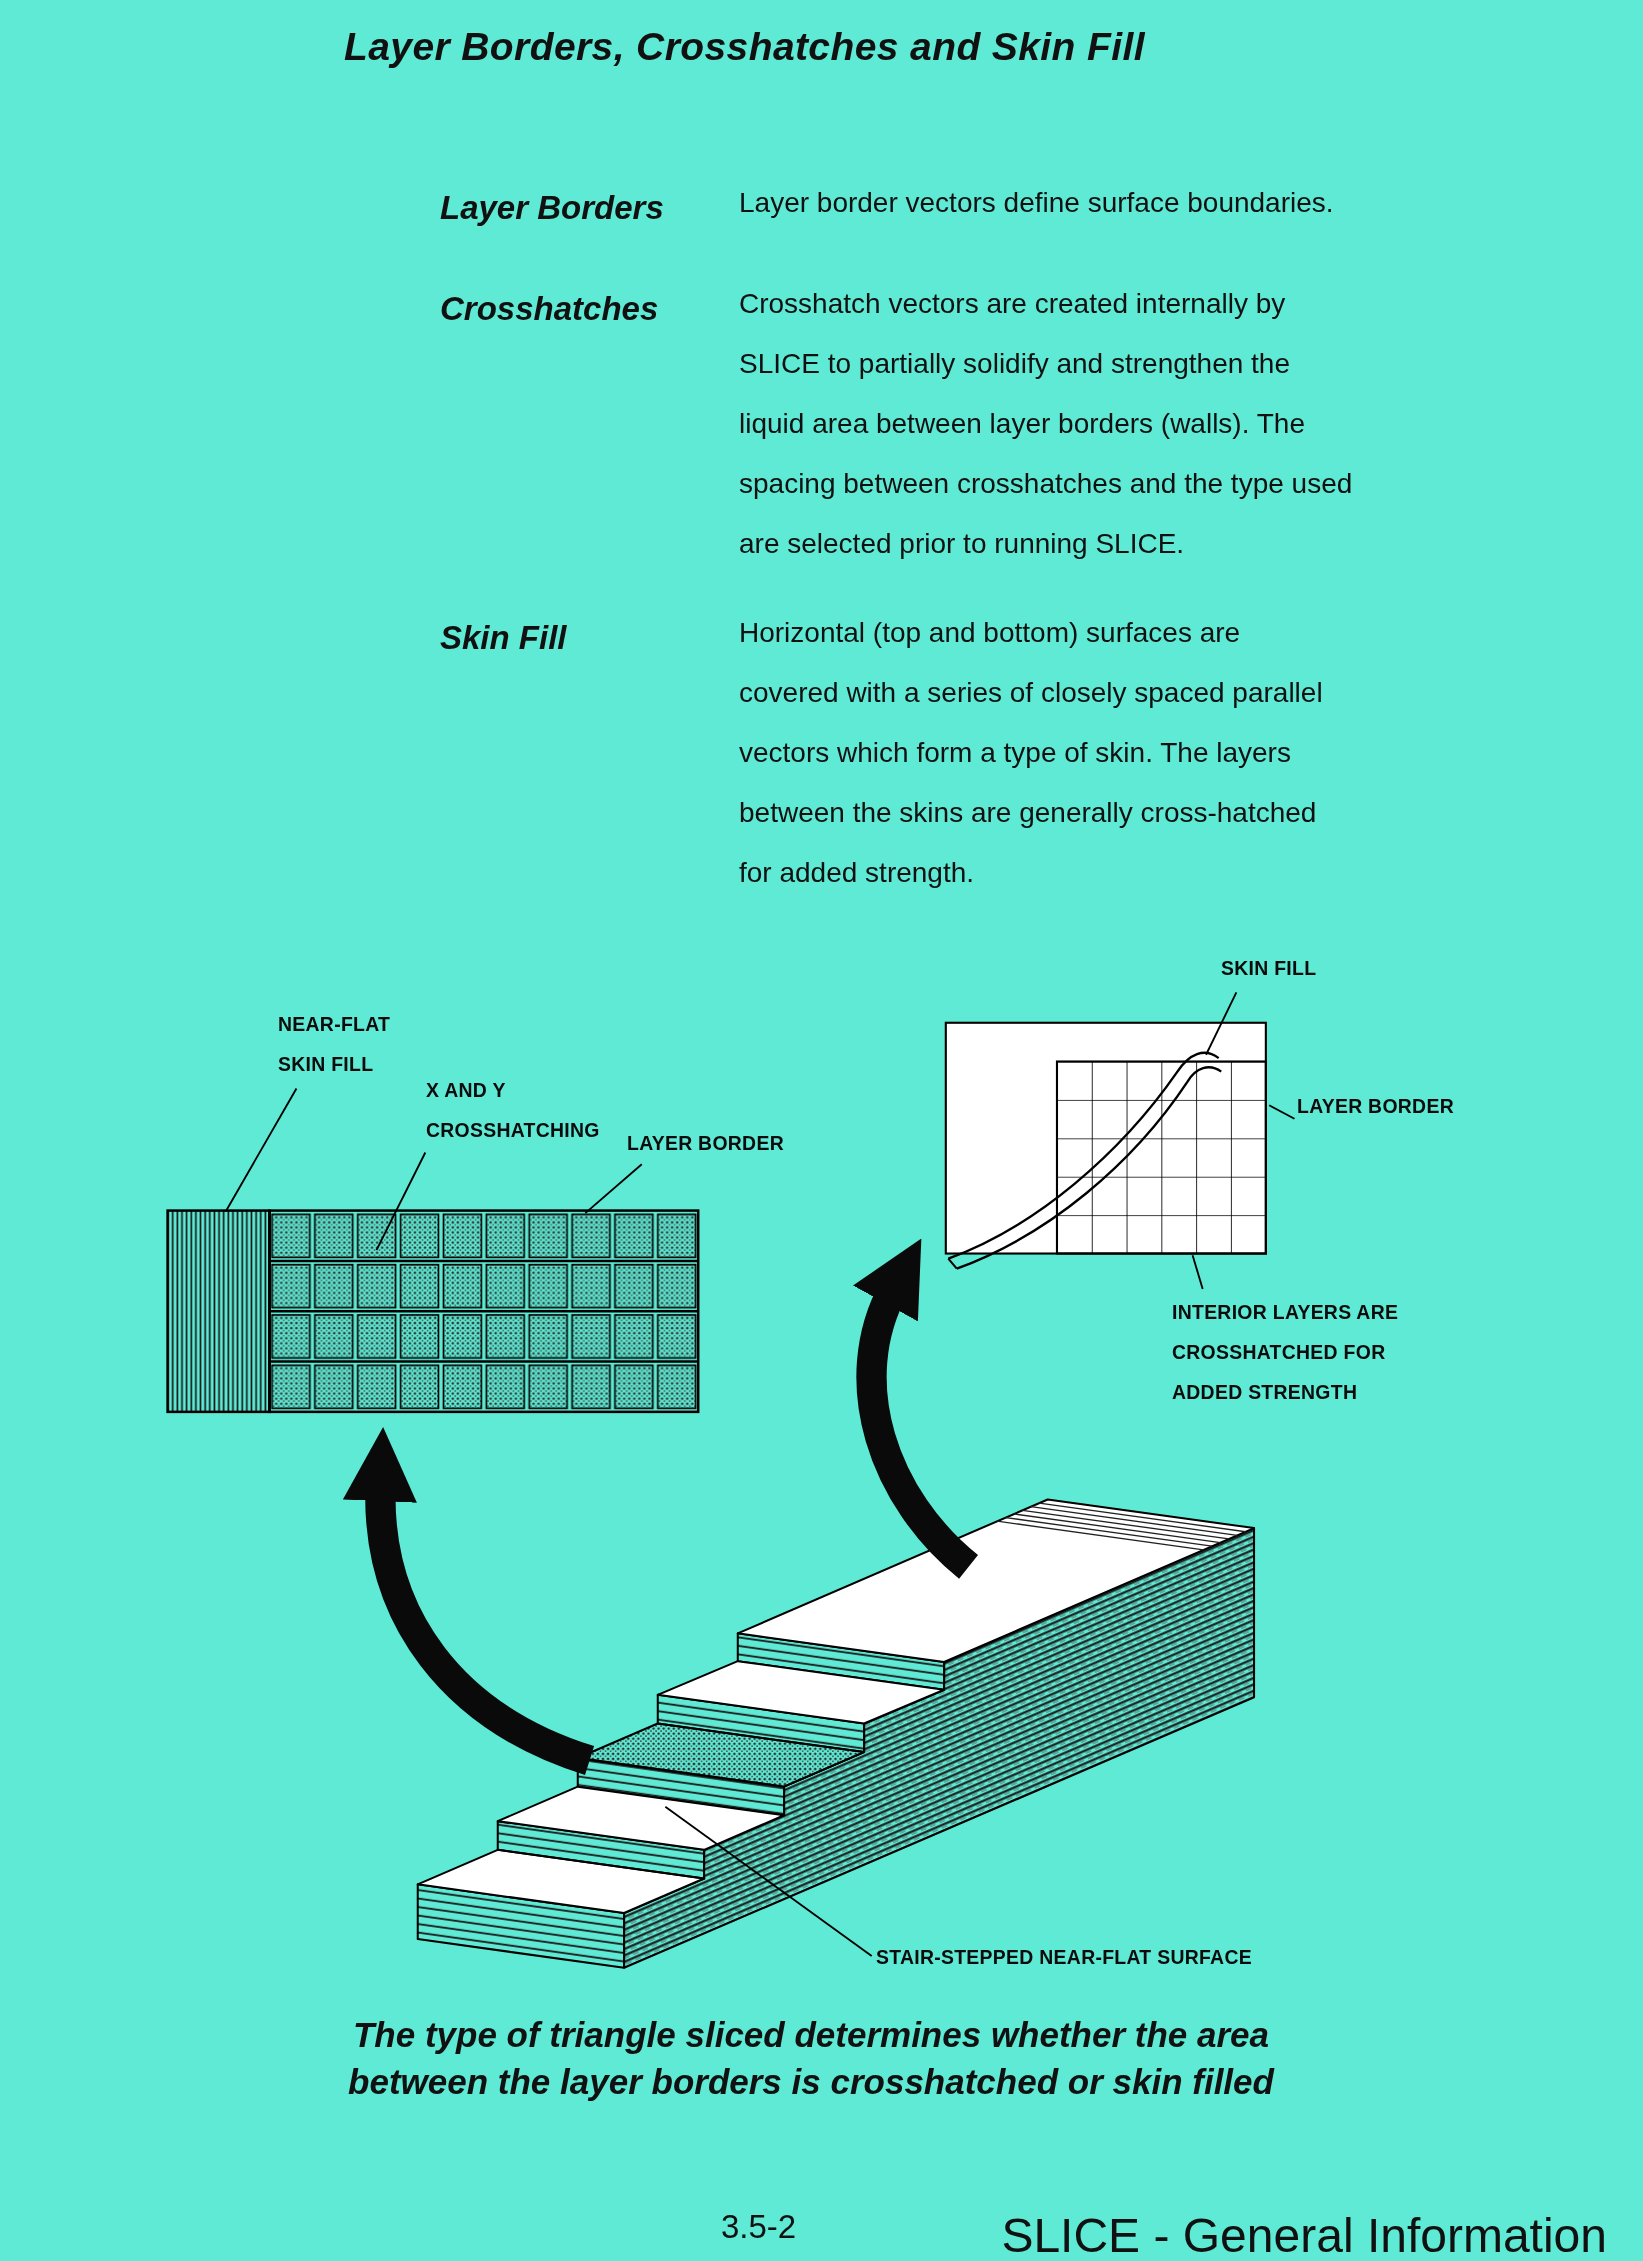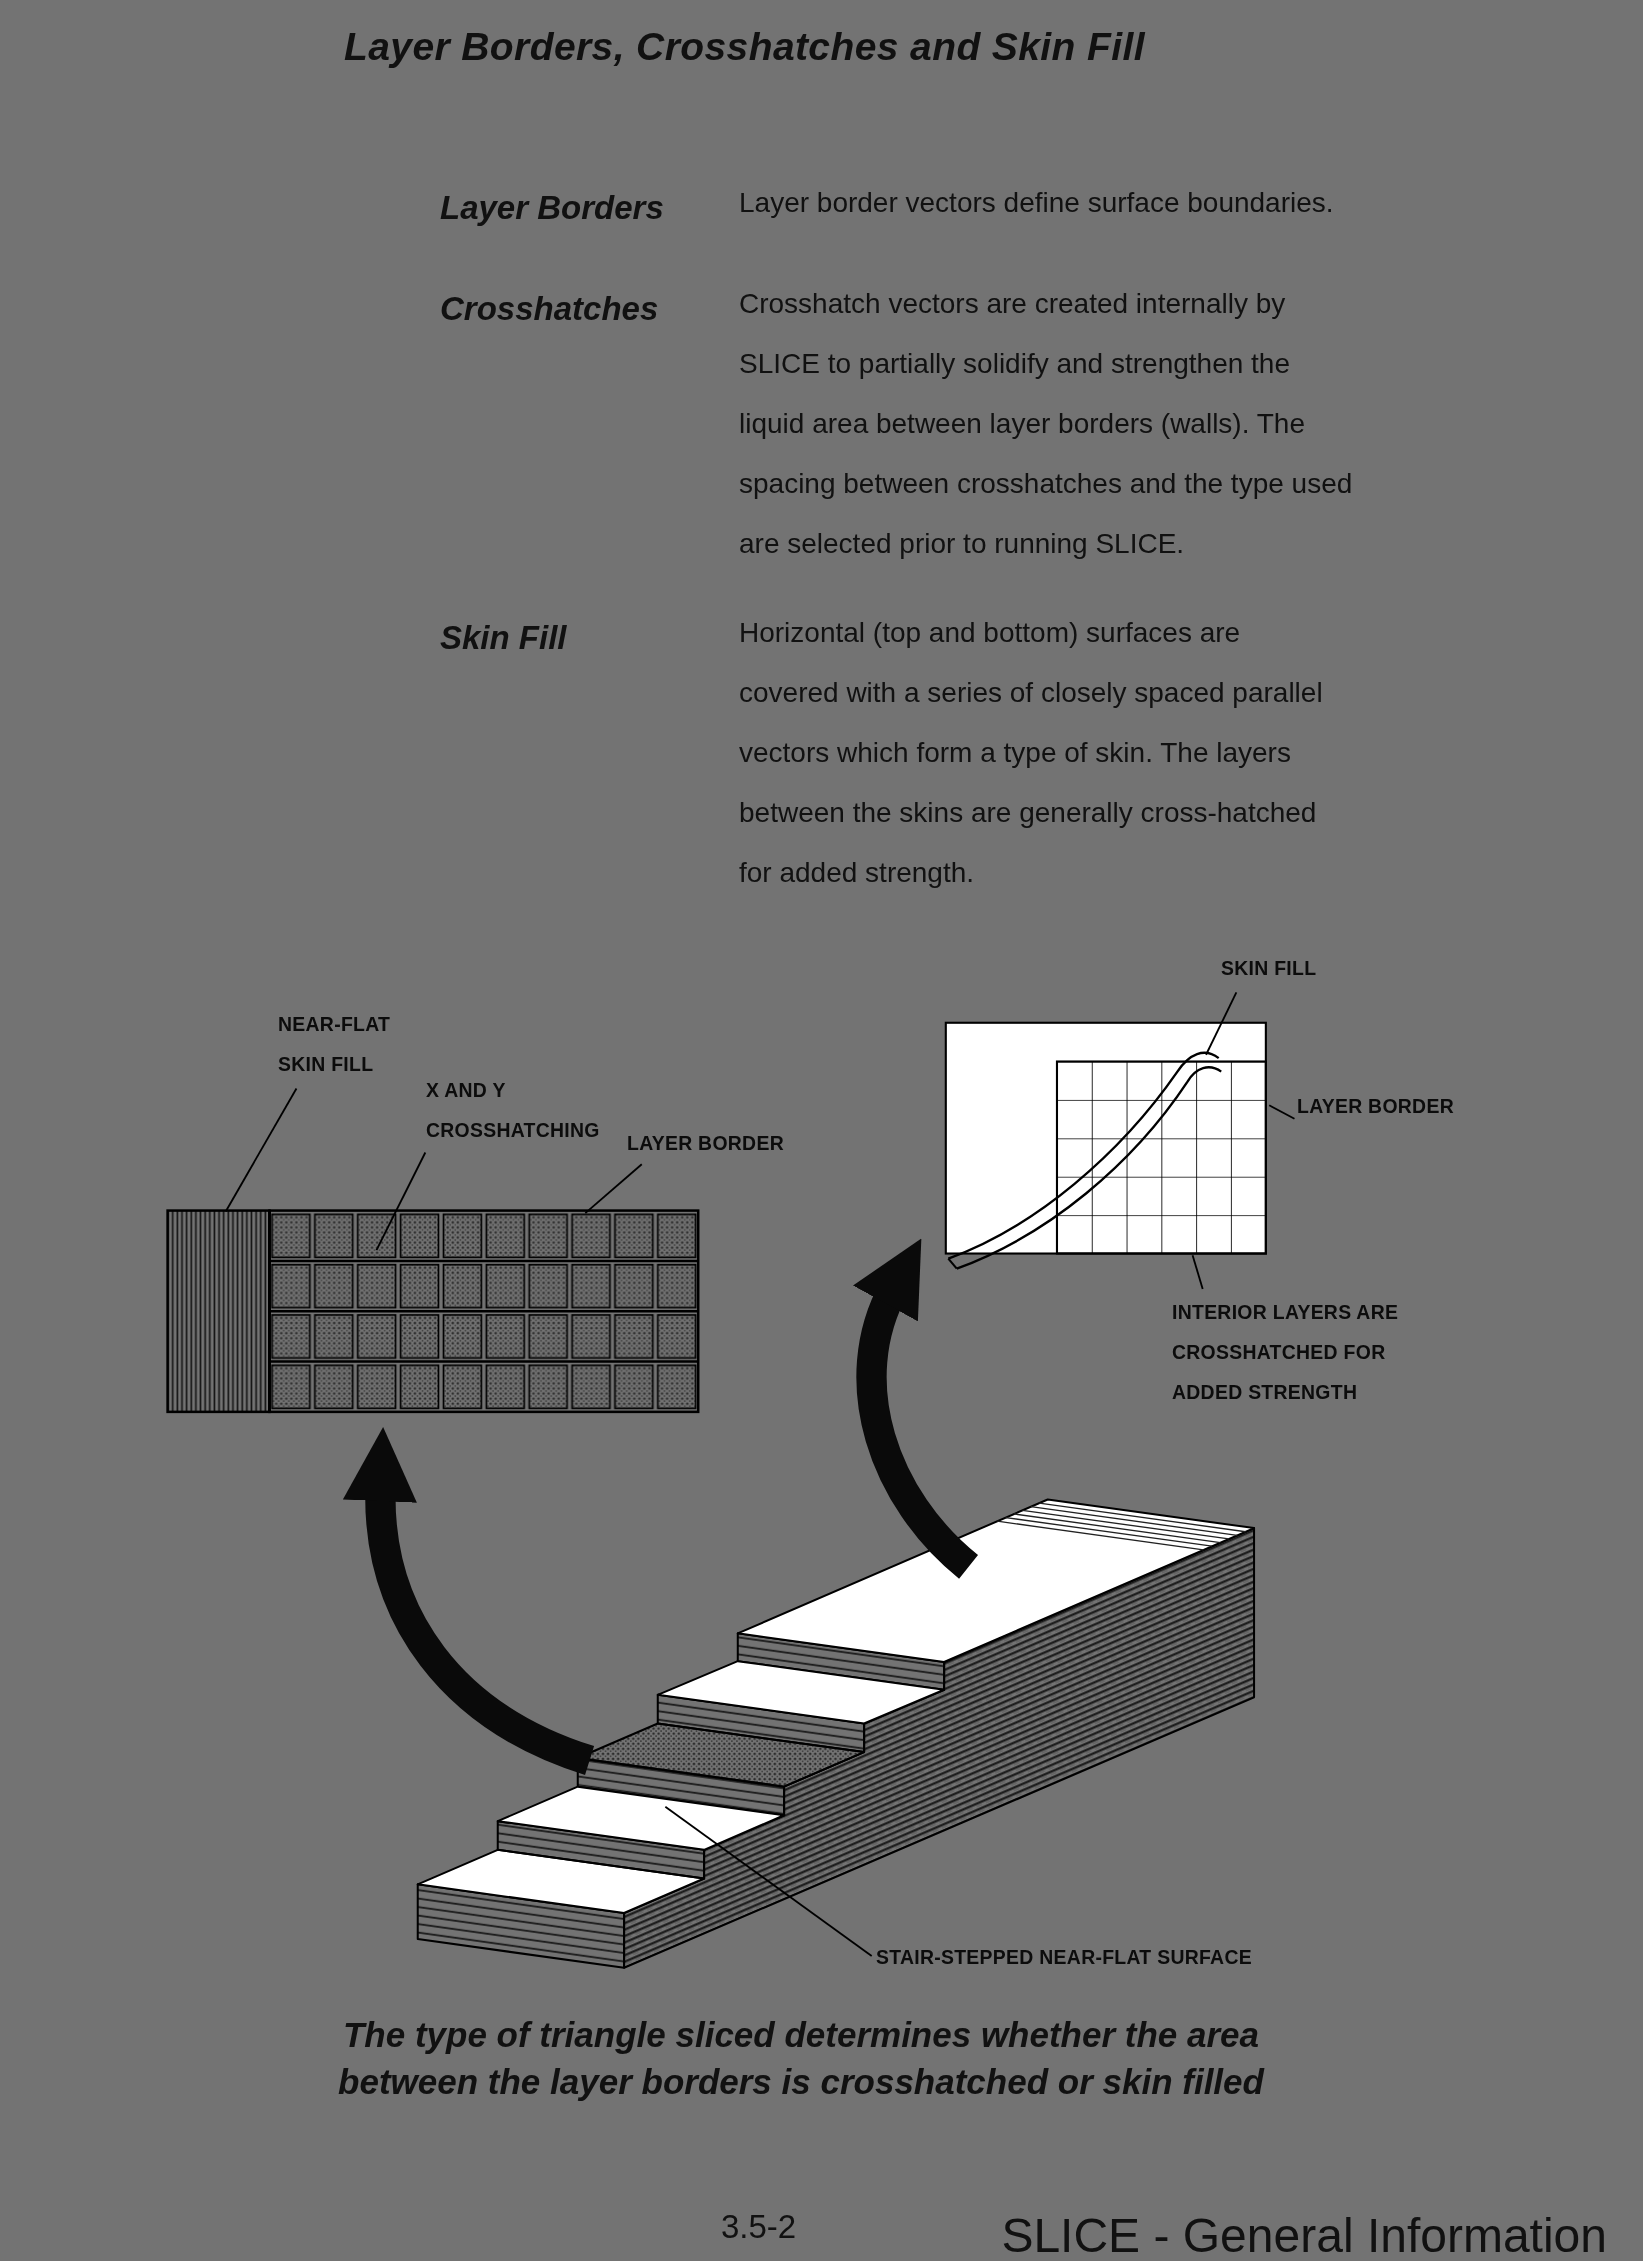--- a/index.html
+++ b/index.html
@@ -1,19 +1,19 @@
 <!DOCTYPE html>
 <html style="font-size:13.5px"><head>
 <meta charset="utf-8">
 <style>
   * { margin:0; padding:0; box-sizing:border-box; }
   html,body { background:#9a9a9a; }
   .page {
     position:relative; width:1644px; height:2261px; margin:0 auto;
-    background:#737373; color:#111;
+    background:#5eead4; color:#111;
     font-family:"Liberation Sans", sans-serif; overflow:hidden;
   }
   .title {
     position:absolute; left:344px; top:25px;
     font-size:39px; font-weight:bold; font-style:italic; letter-spacing:0.4px;
   }
   .def { position:absolute; left:0; right:0; }
   .def1 { top:173px; } .def2 { top:274px; } .def3 { top:603px; }
   .term {
     position:absolute; left:440px; top:5px; width:278px;
@@ -29,21 +29,21 @@
     line-height:40px; white-space:pre-line; color:#0c0c0c;
   }
   .lbl-nearflat     { left:278px;  top:1004px; }
   .lbl-xy           { left:426px;  top:1070px; }
   .lbl-border-left  { left:627px;  top:1123px; }
   .lbl-skinfill     { left:1221px; top:948px; }
   .lbl-border-right { left:1297px; top:1086px; }
   .lbl-interior     { left:1172px; top:1292px; }
   .lbl-stair        { left:876px; top:1937px; }
   .caption {
-    position:absolute; top:2011px; left:5px; width:1592px; text-align:center;
+    position:absolute; top:2011px; left:15px; width:1592px; text-align:center;
     font-size:35px; font-style:italic; font-weight:600; line-height:47px;
     white-space:pre-line;
   }
   .brand   { position:absolute; left:67px;  top:2191px; font-size:49px; font-weight:bold; }
   .pageno  { position:absolute; left:721px; top:2208px; font-size:33px; }
   .section { position:absolute; right:37px; top:2208px; font-size:48px; }
 </style>
 </head>
 <body>
 

